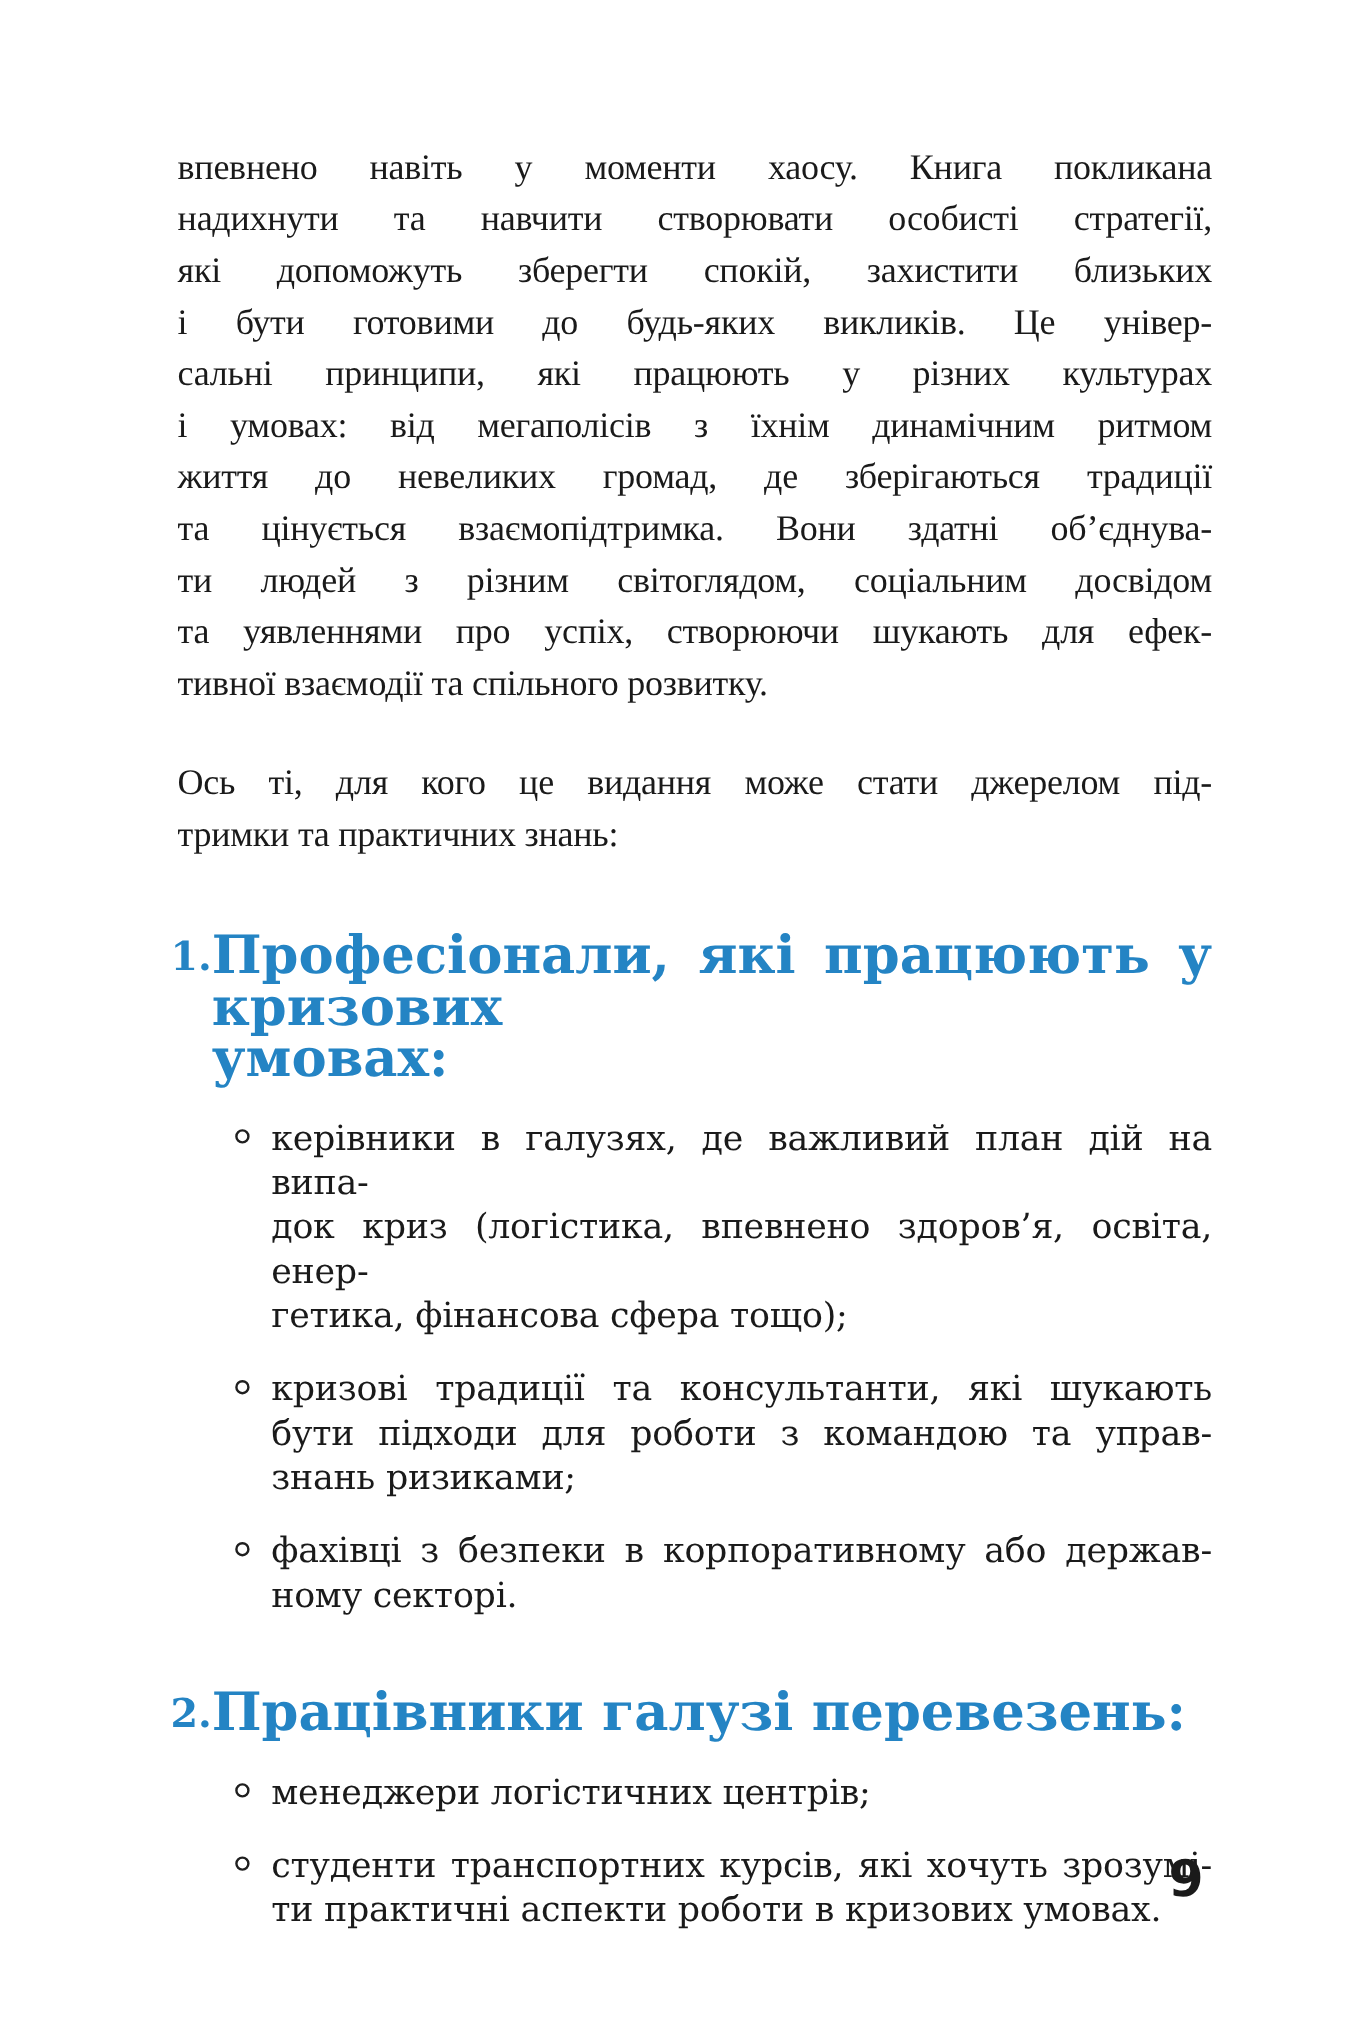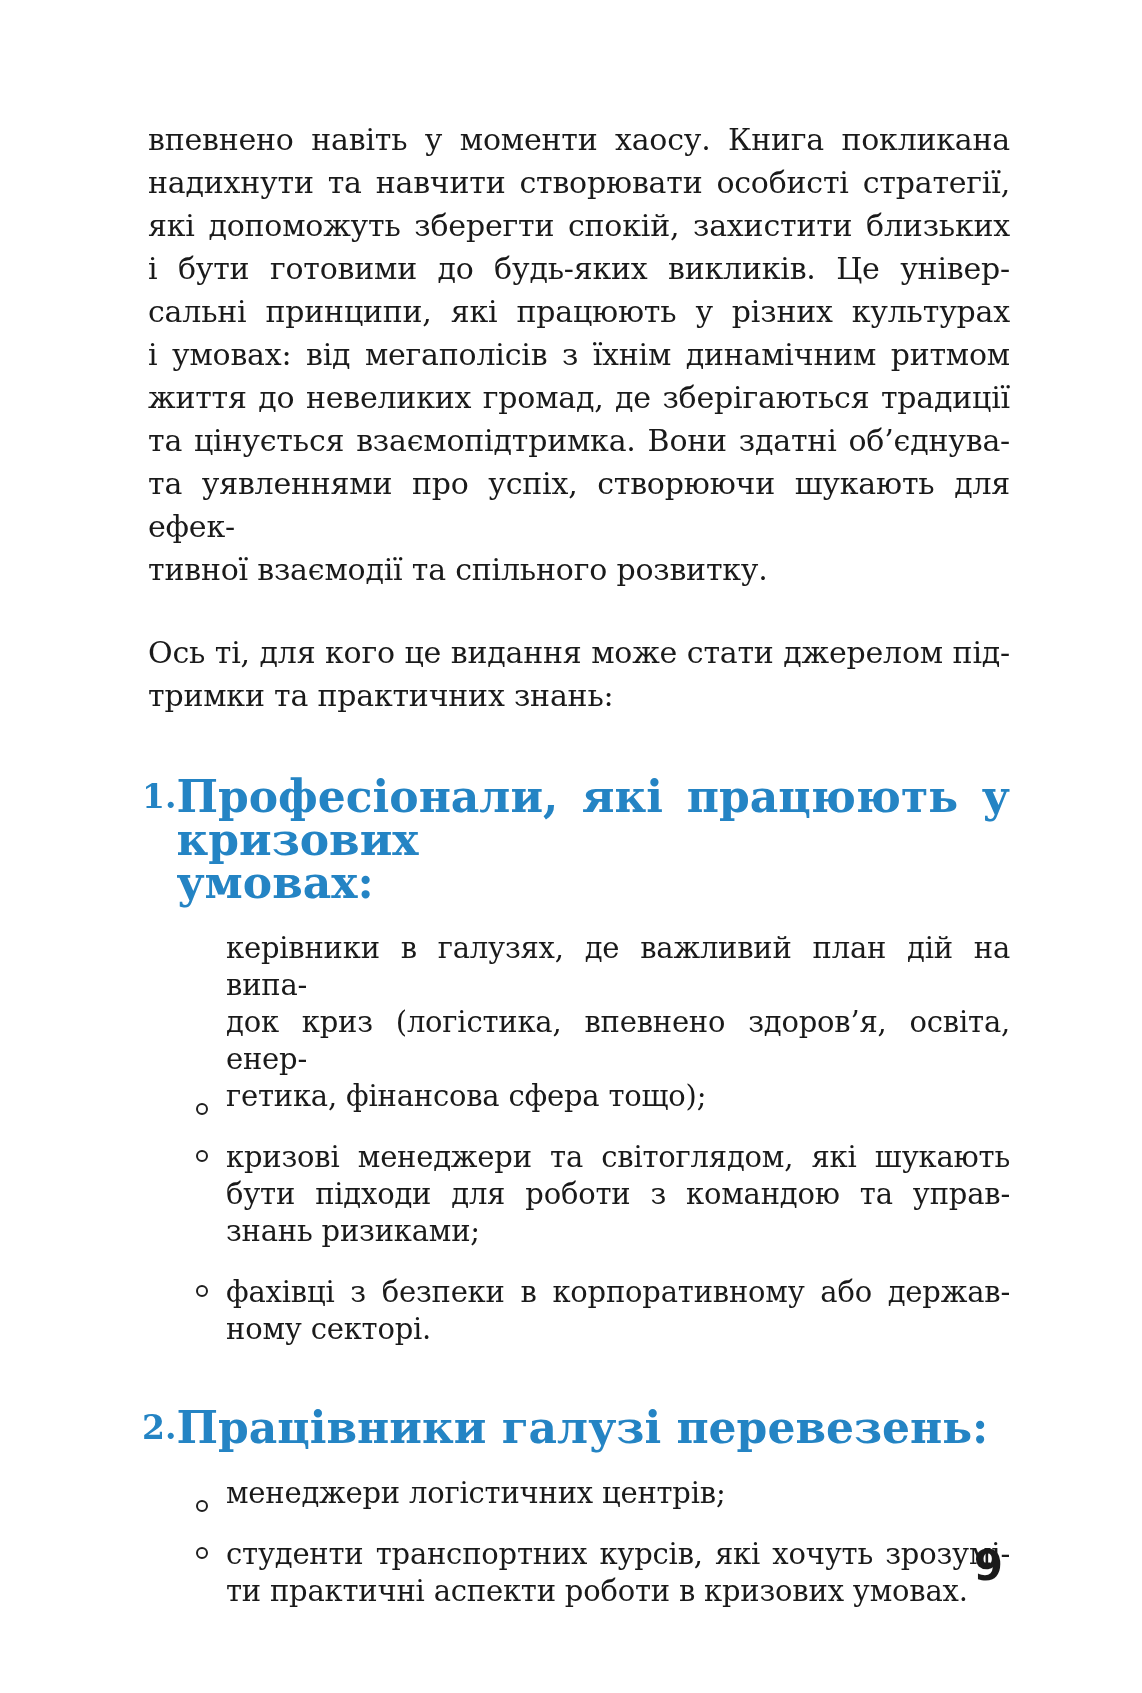--- a/index.html
+++ b/index.html
@@ -23,20 +23,21 @@
     width: 862px;
   }
   
   .body-line {
     font-size: 30px;
     line-height: 43px;
     letter-spacing: -0.2px;
     text-align: justify;
     text-align-last: justify;
     white-space: normal;
+    font-family: Liberation Serif, serif;
   }
   .body-line.last {
     text-align-last: left;
   }
   .para-audience {
     margin-top: 40px;
   }
   
   .section-head {
     display: flex;
@@ -66,21 +67,20 @@
   .bullets {
     margin-top: 26px;
   }
   .bullet {
     display: flex;
     padding-left: 48px;
     margin-top: 24px;
   }
   .bullet:first-child {
     margin-top: 0;
-    align-items: flex-end;
   }
   .bullet-marker {
     flex: 0 0 30px;
     padding-top: 11px;
   }
   .bullet-marker .circle {
     display: block;
     width: 12px;
     height: 12px;
     border: 2.5px solid #1f1f1f;
@@ -123,20 +123,21 @@
   <div class="content">
     <div class="para">
         <div class="body-line">впевнено навіть у моменти хаосу. Книга покликана</div>
         <div class="body-line">надихнути та навчити створювати особисті стратегії,</div>
         <div class="body-line">які допоможуть зберегти спокій, захистити близьких</div>
         <div class="body-line">і бути готовими до будь-яких викликів. Це універ-</div>
         <div class="body-line">сальні принципи, які працюють у різних культурах</div>
         <div class="body-line">і умовах: від мегаполісів з їхнім динамічним ритмом</div>
         <div class="body-line">життя до невеликих громад, де зберігаються традиції</div>
         <div class="body-line">та цінується взаємопідтримка. Вони здатні об’єднува-</div>
+        <div class="body-line">ти людей з різним світоглядом, соціальним досвідом</div>
         <div class="body-line">та уявленнями про успіх, створюючи шукають для ефек-</div>
         <div class="body-line last">тивної взаємодії та спільного розвитку.</div>
       </div>
     <div class="para para-audience">
         <div class="body-line">Ось ті, для кого це видання може стати джерелом під-</div>
         <div class="body-line last">тримки та практичних знань:</div>
       </div>
     <div id="sections-root">
         <div class="section">
           <div class="section-head" style="color: rgb(36, 132, 196);">
@@ -155,21 +156,21 @@
                 <div class="bullet-line">керівники в галузях, де важливий план дій на випа-</div>
                 <div class="bullet-line">док криз (логістика, впевнено здоров’я, освіта, енер-</div>
                 <div class="bullet-line last">гетика, фінансова сфера тощо);</div>
               </div>
             </div>
             <div class="bullet">
               <span class="bullet-marker">
                 <span class="circle"></span>
               </span>
               <div class="bullet-text">
-                <div class="bullet-line">кризові менеджери та світоглядом, які шукають</div>
+                <div class="bullet-line">кризові традиції та консультанти, які шукають</div>
                 <div class="bullet-line">бути підходи для роботи з командою та управ-</div>
                 <div class="bullet-line last">знань ризиками;</div>
               </div>
             </div>
             <div class="bullet">
               <span class="bullet-marker">
                 <span class="circle"></span>
               </span>
               <div class="bullet-text">
                 <div class="bullet-line">фахівці з безпеки в корпоративному або держав-</div>

